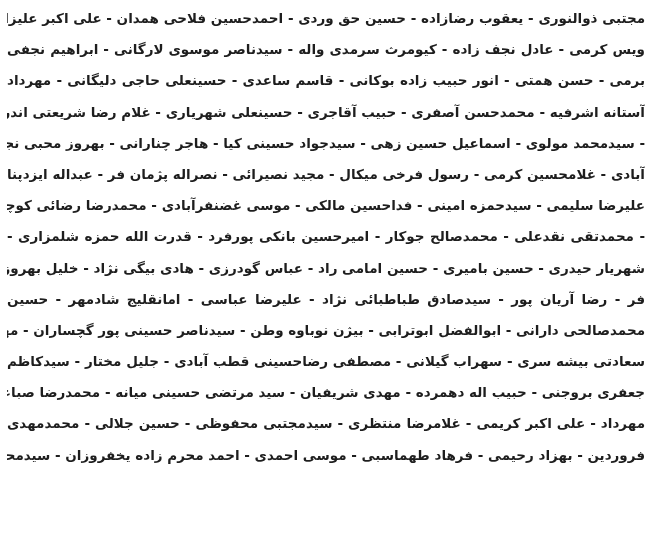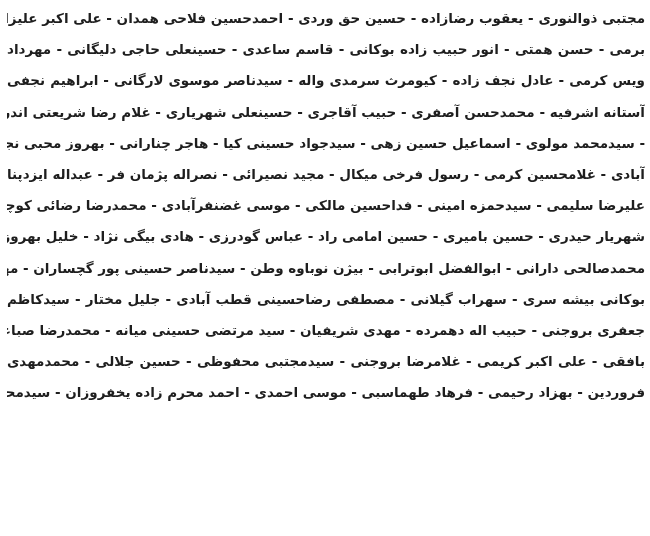--- a/index.html
+++ b/index.html
@@ -36,25 +36,27 @@
   .line.last {
     text-align-last: right;
     padding-right: 20px;
   }
 </style>
 </head>
 <body>
 
 <div class="page">
   <div class="line">مجتبی ذوالنوری - یعقوب رضازاده - حسین حق وردی - احمدحسین فلاحی همدان - علی اکبر علیزاده</div>
+  <div class="line">ویس کرمی - عادل نجف زاده - کیومرث سرمدی واله - سیدناصر موسوی لارگانی - ابراهیم نجفی</div>
   <div class="line">برمی - حسن همتی - انور حبیب زاده بوکانی - قاسم ساعدی - حسینعلی حاجی دلیگانی - مهرداد</div>
-  <div class="line">ویس کرمی - عادل نجف زاده - کیومرث سرمدی واله - سیدناصر موسوی لارگانی - ابراهیم نجفی</div>
   <div class="line">آستانه اشرفیه - محمدحسن آصفری - حبیب آقاجری - حسینعلی شهریاری - غلام رضا شریعتی اندراتی</div>
   <div class="line">- سیدمحمد مولوی - اسماعیل حسین زهی - سیدجواد حسینی کیا - هاجر چنارانی - بهروز محبی نجم</div>
   <div class="line">آبادی - غلامحسین کرمی - رسول فرخی میکال - مجید نصیرائی - نصراله پژمان فر - عبداله ایزدپناه -</div>
   <div class="line">علیرضا سلیمی - سیدحمزه امینی - فداحسین مالکی - موسی غضنفرآبادی - محمدرضا رضائی کوچی</div>
+  <div class="line">- محمدتقی نقدعلی - محمدصالح جوکار - امیرحسین بانکی پورفرد - قدرت الله حمزه شلمزاری -</div>
   <div class="line">شهریار حیدری - حسین بامیری - حسین امامی راد - عباس گودرزی - هادی بیگی نژاد - خلیل بهروزی</div>
+  <div class="line">فر - رضا آریان پور - سیدصادق طباطبائی نژاد - علیرضا عباسی - امانقلیج شادمهر - حسین</div>
   <div class="line">محمدصالحی دارانی - ابوالفضل ابوترابی - بیژن نوباوه وطن - سیدناصر حسینی پور گچساران - مهدی</div>
-  <div class="line">بوکانی بیشه سری - سهراب گیلانی - مصطفی رضاحسینی قطب آبادی - جلیل مختار - سیدکاظم</div>
+  <div class="line">سعادتی بیشه سری - سهراب گیلانی - مصطفی رضاحسینی قطب آبادی - جلیل مختار - سیدکاظم</div>
   <div class="line">جعفری بروجنی - حبیب اله دهمرده - مهدی شریفیان - سید مرتضی حسینی میانه - محمدرضا صباغیان</div>
-  <div class="line">بافقی - علی اکبر کریمی - غلامرضا بروجنی - سیدمجتبی محفوظی - حسین جلالی - محمدمهدی</div>
+  <div class="line">مهرداد - علی اکبر کریمی - غلامرضا منتظری - سیدمجتبی محفوظی - حسین جلالی - محمدمهدی</div>
   <div class="line">فروردین - بهزاد رحیمی - فرهاد طهماسبی - موسی احمدی - احمد محرم زاده یخفروزان - سیدمحمود</div>
 </div>
 
 </body></html>

